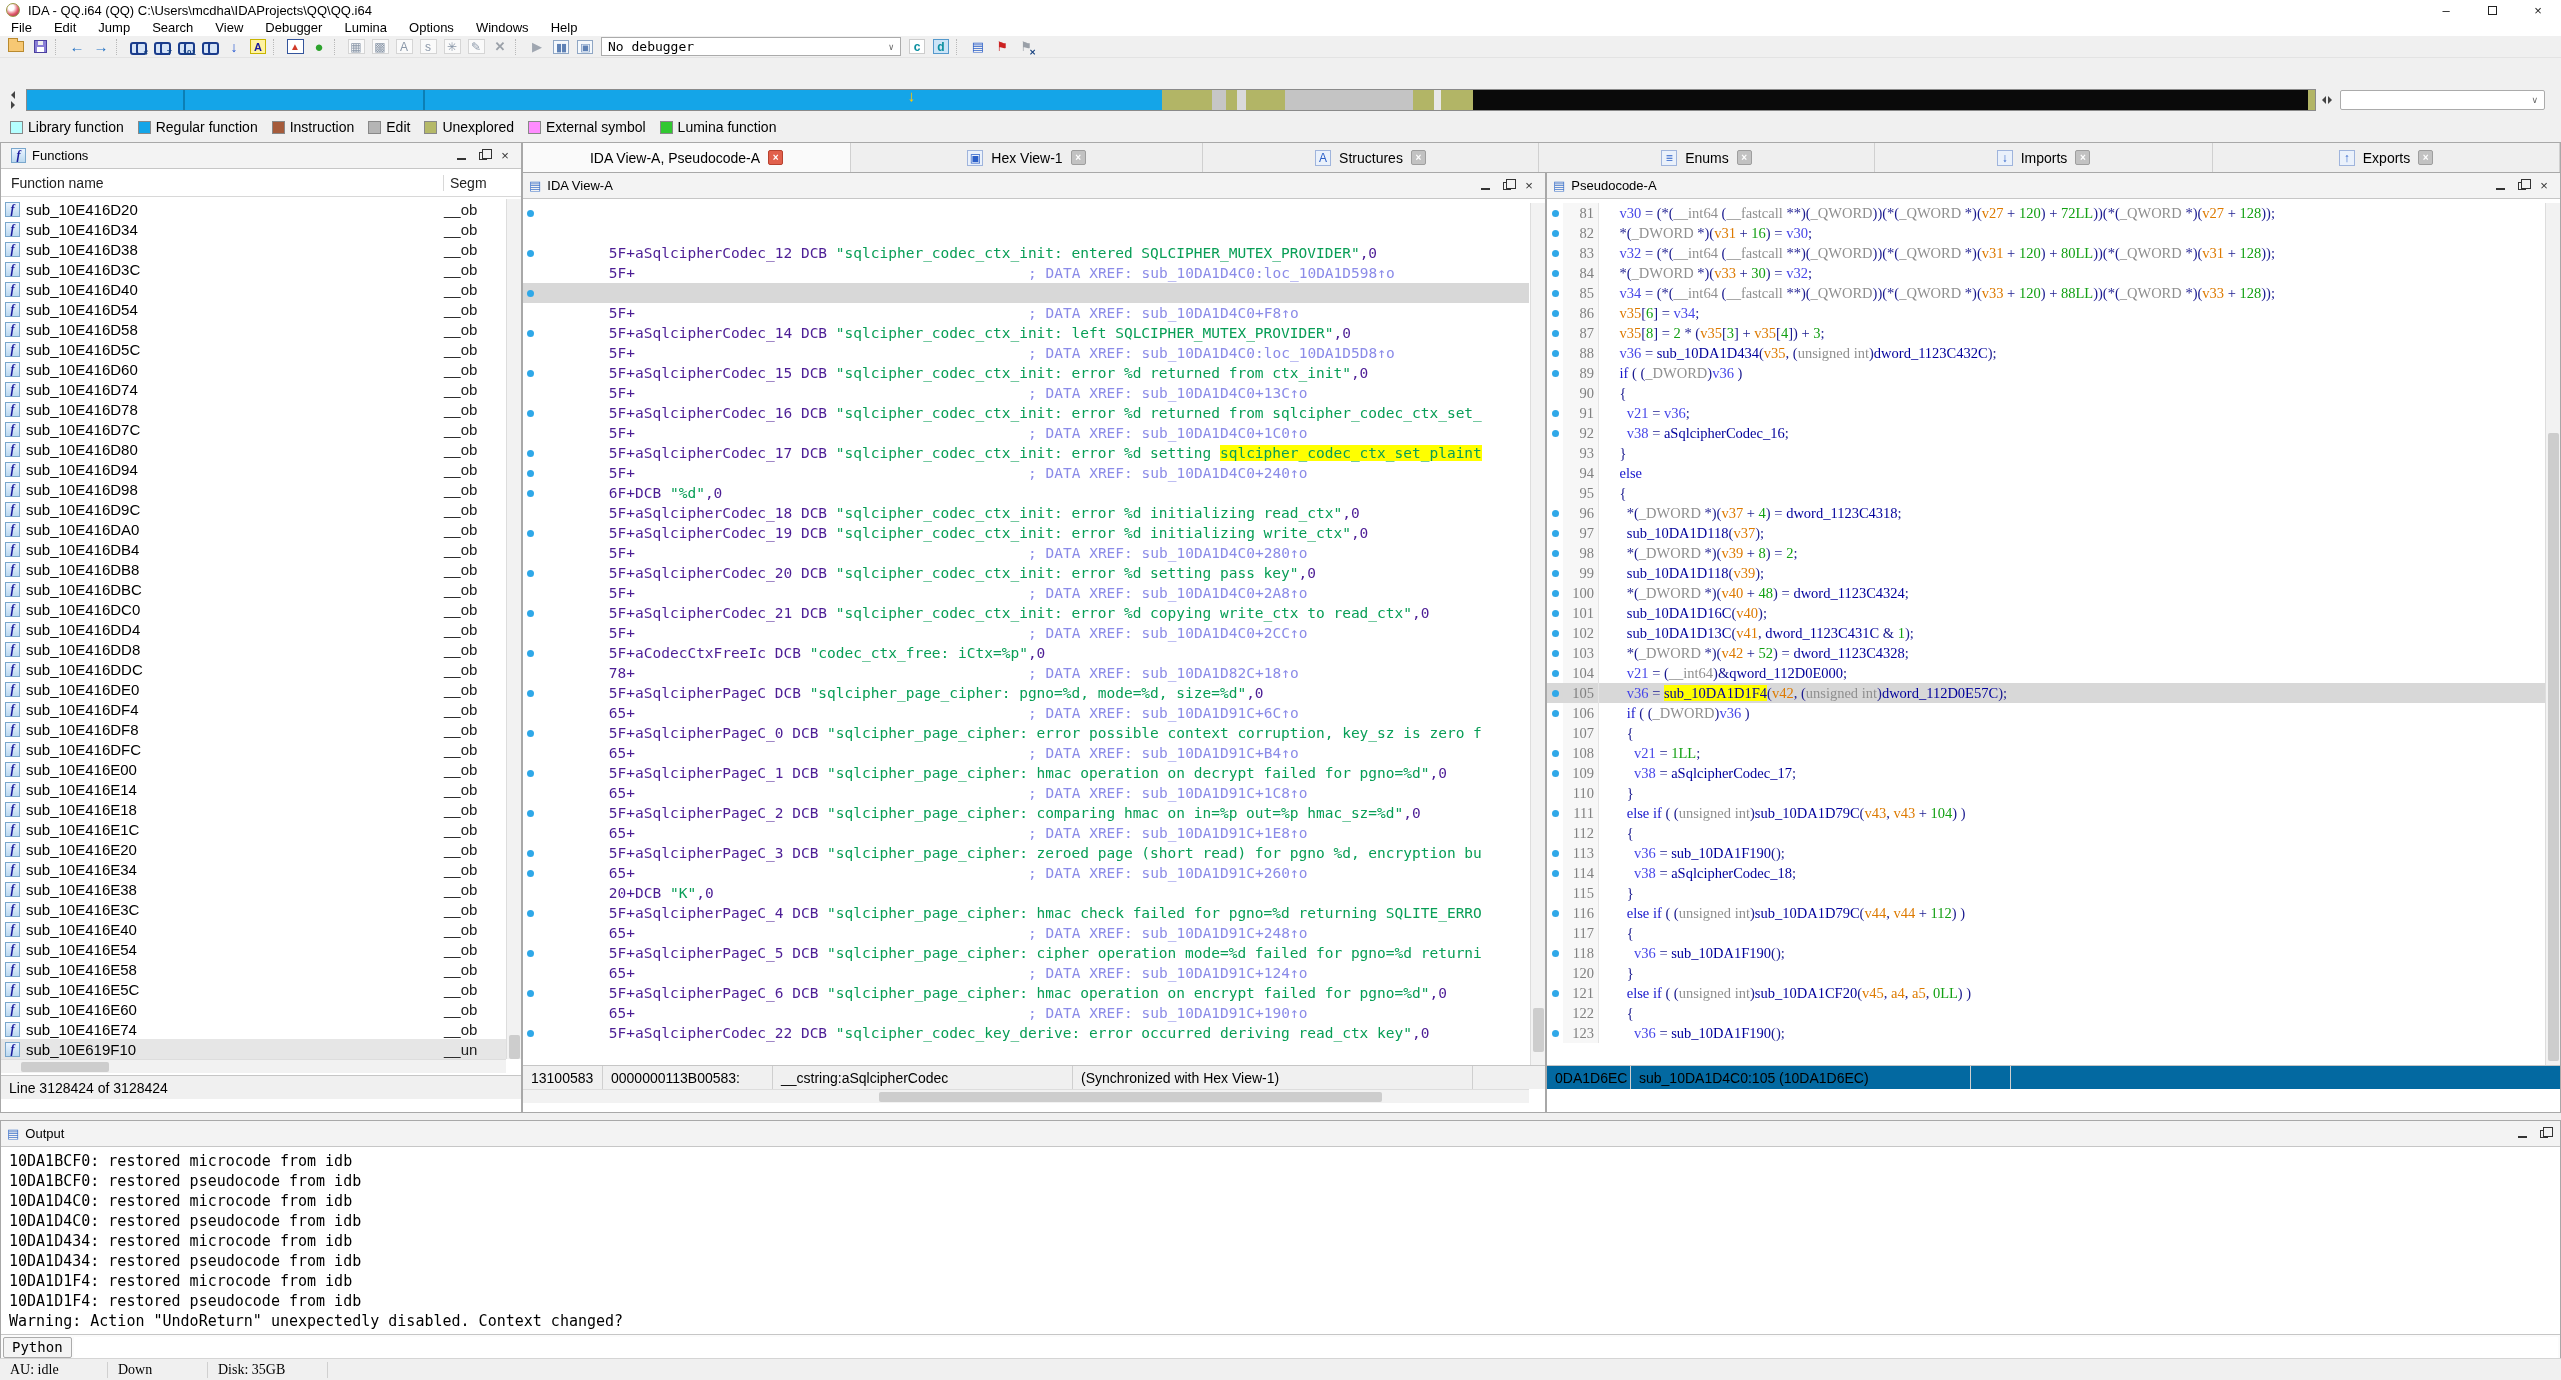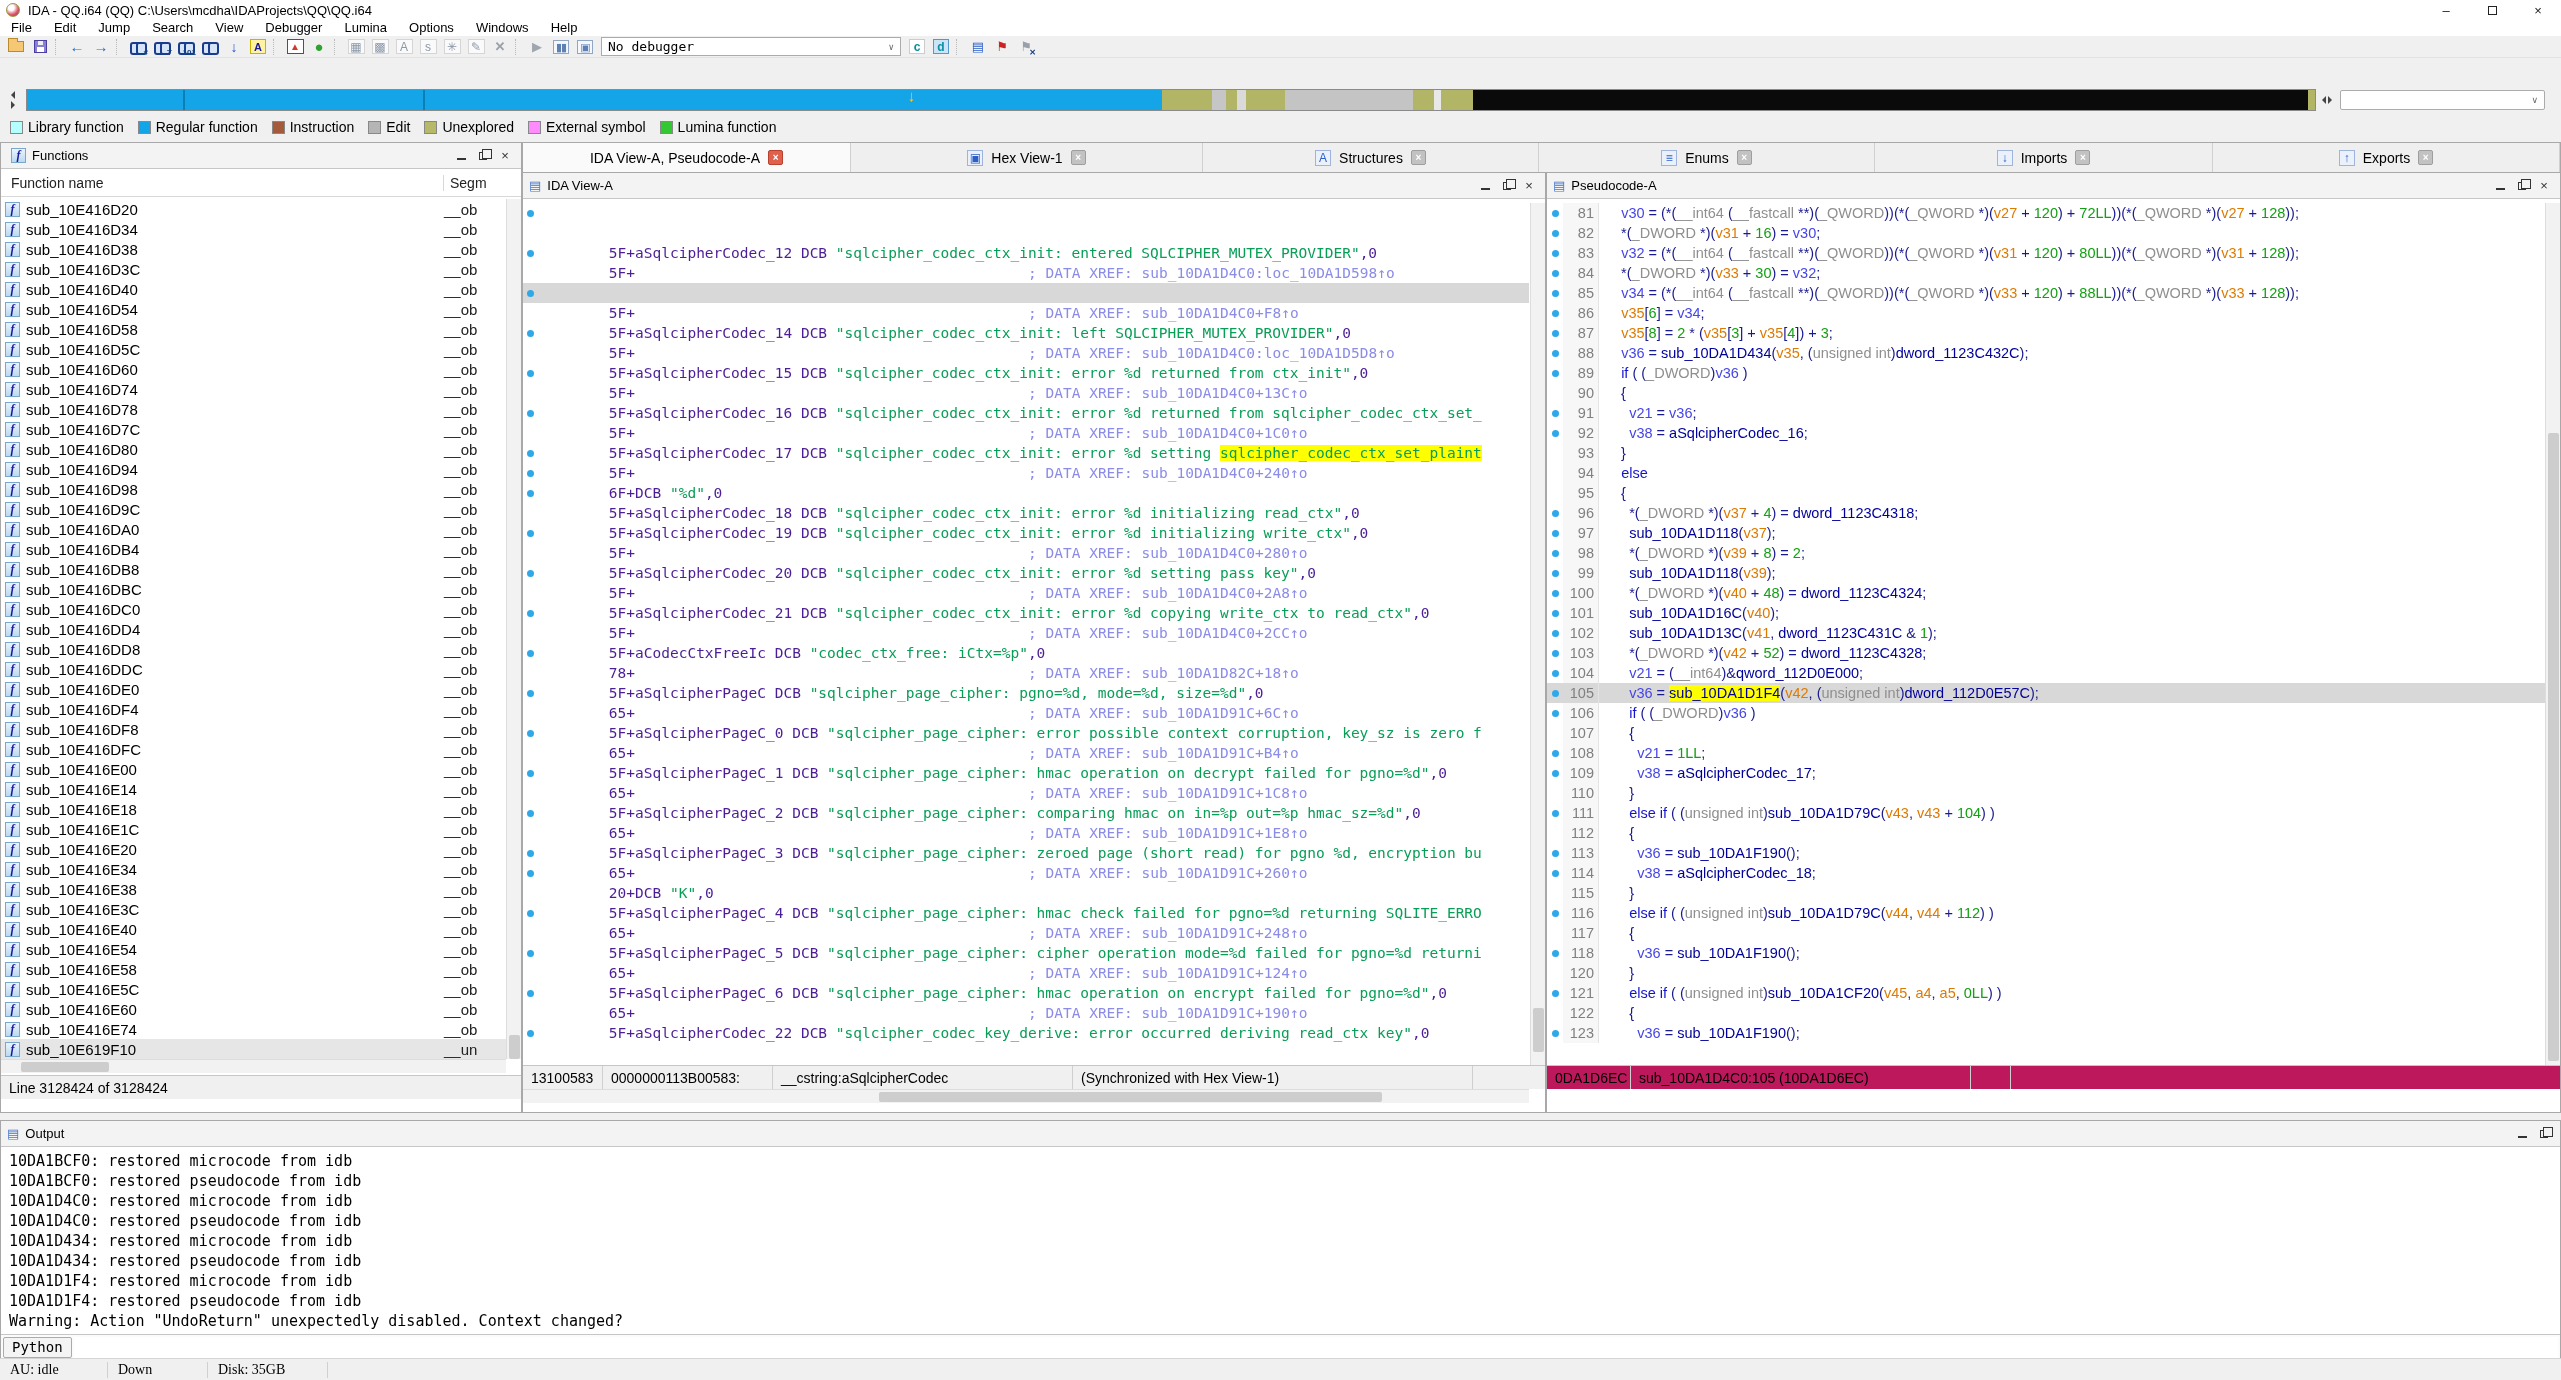--- a/index.html
+++ b/index.html
@@ -114,36 +114,36 @@
   .sg-s{color:#089E56}
   .sg-h{color:#089E56;background:#FFFF00}
   .sg-x{color:#8B8BE8}
   .sg-q{display:inline-block;width:393px}
   #mid-status{position:absolute;left:0;top:892px;width:1022px;height:24px;background:#F0F0F0;border-top:1px solid #C6C6C6;display:flex;align-items:center;font-size:14px}
   .stcell{height:100%;display:flex;align-items:center;padding:0 8px;border-right:1px solid #CFCFCF;overflow:hidden;white-space:nowrap}
 
   
   #ps-panel{left:1546px;top:172px;width:1015px;height:941px}
   #ps-lines{position:absolute;left:0;top:30px;width:998px;height:862px;overflow:hidden;font-size:14.5px}
-  .pl{height:20px;line-height:20px;display:flex;white-space:pre;font-family:Liberation Sans, sans-serif}
+  .pl{height:20px;line-height:20px;display:flex;white-space:pre;font-family:Liberation Serif, serif}
   .pl.cur{background:#D8D8D8}
   .pdot{width:16px;flex:none;position:relative}
   .pdot i{position:absolute;left:5px;top:7px;width:7px;height:7px;border-radius:50%;background:#2FA8E8}
   .pln{width:36px;flex:none;text-align:right;color:#808080;background:#F7F7F7;border-right:1px solid #E4E4E4;padding-right:4px}
   .pl.cur .pln{background:transparent}
   .pcode{padding-left:6px}
   .sg-p{color:#1A1A8F}
   .sg-k{color:#1414CC}
   .sg-t{color:#8F8F8F}
   .sg-m{color:#12A012}
   .sg-v{color:#4646E8}
   .sg-a{color:#DD7A00}
   .sg-g{color:#00009B}
   .sg-Y{color:#00009B;background:#FFFF00}
-  #ps-status{position:absolute;left:0;top:892px;width:1013px;height:24px;background:#be185d;border-top:1px solid #C6C6C6;display:flex;align-items:center;font-size:14px}
+  #ps-status{position:absolute;left:0;top:892px;width:1013px;height:24px;background:#0369a1;border-top:1px solid #C6C6C6;display:flex;align-items:center;font-size:14px}
 
   
   #out-panel{left:0;top:1120px;width:2561px;height:238px}
   #out-lines{position:absolute;left:0;top:27px;width:2559px;height:186px;overflow:hidden;padding:3px 0 0 8px}
   .oline{height:20px;line-height:20px;font-size:15px;white-space:pre;font-family:"DejaVu Sans Mono",monospace}
   #cli-row{position:absolute;left:0;top:213px;width:2559px;height:25px;border-top:1px solid #C6C6C6;display:flex;align-items:center;background:#FBFBFB}
   #python-btn{margin-left:2px;height:21px;padding:0 8px;border:1px solid #ABABAB;border-radius:2px;background:#F4F4F4;font-size:14px;font-family:"DejaVu Sans Mono",monospace;display:flex;align-items:center}
   #cli-input{flex:1;height:21px;border:none;outline:none;background:#FFF;margin:0 2px;font-family:"DejaVu Sans Mono",monospace;font-size:14px}
 
   

